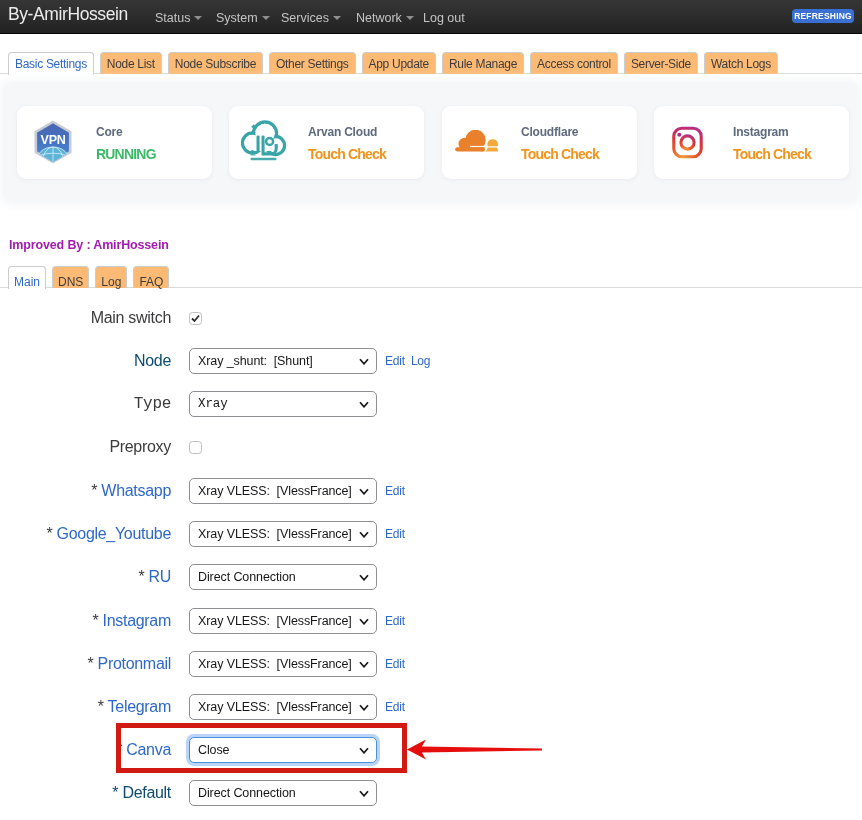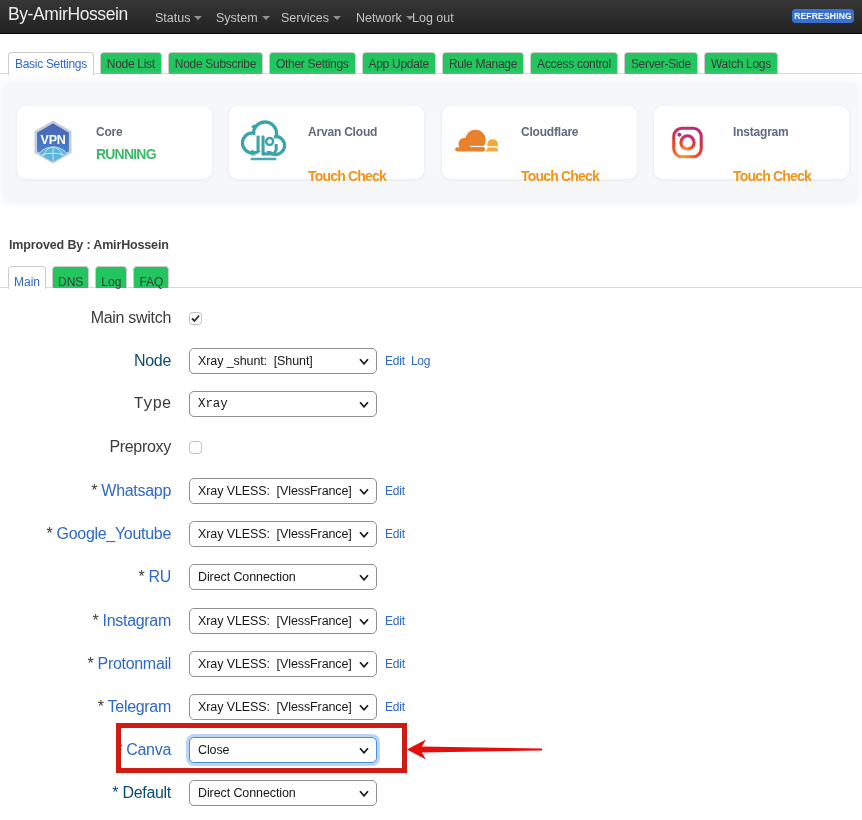--- a/index.html
+++ b/index.html
@@ -10,34 +10,34 @@
   background:linear-gradient(#363636,#222); border-bottom:1px solid #050505; }
 .brand { position:absolute; left:8px; top:4px; font-size:17.5px; color:#ececec; letter-spacing:-0.4px; }
 .nav-item { position:absolute; top:10.5px; font-size:12.5px; color:#c4c4c4; }
 .caret { display:inline-block; width:0; height:0; border-left:4px solid transparent; border-right:4px solid transparent; border-top:4px solid #8f8f8f; margin-left:4px; vertical-align:2px; }
 .badge { position:absolute; right:8px; top:9px; width:62px; height:14px; background:#3a70d2; border-radius:4px; color:#fff; font-size:8.5px; letter-spacing:0.2px; font-weight:bold; text-align:center; line-height:14px; letter-spacing:0.2px; }
 
 
 .tabrow { position:absolute; left:0; width:862px; border-bottom:1px solid #d9d9d9; }
 .tabrow1 { top:52px; height:22px; }
 .tabrow2 { top:266px; height:22px; } .tabrow2 .tab { padding:4px 5px; letter-spacing:0; }
-.tab { position:relative; display:inline-block; height:22px; line-height:22px; padding:0 6px; font-size:12px; letter-spacing:-0.3px; color:#3c3c3c; background:#22c55e; border:1px solid #ccc; border-bottom:none; border-radius:4px 4px 0 0; margin-left:6px; top:0px; }
+.tab { position:relative; display:inline-block; height:22px; line-height:22px; padding:0 6px; font-size:12px; letter-spacing:-0.3px; color:#3c3c3c; background:#fdba74; border:1px solid #ccc; border-bottom:none; border-radius:4px 4px 0 0; margin-left:6px; top:0px; }
 .tab.first { margin-left:8px; }
 .tab.active { background:#fff; color:#2e68c8; height:23px; }
 
 
 .panel { position:absolute; left:3px; top:82px; width:856px; height:121px; background:#f6f7f9; border-radius:10px; box-shadow:0 0 8px 3px #f6f7f9; }
 .card { position:absolute; top:106px; width:195px; height:73px; background:#fff; border-radius:9px; box-shadow:0 1px 4px rgba(80,90,120,0.09); }
 .card .icon { position:absolute; left:16px; top:14px; width:44px; height:44px; display:flex; align-items:center; justify-content:center; }
 .ct1 { position:absolute; left:79px; top:19.5px; font-size:12px; letter-spacing:-0.2px; font-weight:bold; color:#5e6a7e; line-height:12px; }
 .ct2 { position:absolute; left:79px; top:41px; font-size:14px; letter-spacing:-0.8px; font-weight:bold; line-height:15px; }
-.green { color:#3cba68; } .orange { color:#f0941c;margin-top:22px; }
-
-
-.improved { position:absolute; left:9px; top:238px; font-size:12.5px; letter-spacing:-0.15px; font-weight:bold; color:#404040; }
+.green { color:#3cba68; } .orange { color:#f0941c; }
+
+
+.improved { position:absolute; left:9px; top:238px; font-size:12.5px; letter-spacing:-0.15px; font-weight:bold; color:#a21caf; }
 
 
 .row { position:absolute; left:0; width:862px; height:26px; }
 .lbl { position:absolute; left:0; top:0; width:171px; text-align:right; font-size:16px; letter-spacing:-0.3px; color:#3b3b3d; line-height:26px; }
 .lbl .star { color:#3b3b3d; }
 .red { color:#0c4a6e; }
 .blue { color:#2e68c8; }
 .ctrl { position:absolute; left:189px; top:0; }
 .sel { position:relative; width:188px; height:26px; background:#fff; border:1px solid #8e8e93; border-radius:5px; font-size:12.5px; letter-spacing:-0.1px; white-space:nowrap; overflow:hidden; color:#161617; line-height:24px; padding-left:8px; }
 .sel svg.chev { position:absolute; right:7px; top:9px; }
@@ -51,21 +51,21 @@
 .canva-sel { border:1px solid #4a90d9; box-shadow:0 0 0 3px rgba(100,160,240,0.45); }
 </style>
 </head>
 <body>
 <div class="navbar">
   <div class="brand">By-AmirHossein</div>
   <div class="nav-item" style="left:155px;">Status<span class="caret"></span></div>
   <div class="nav-item" style="left:216px;">System<span class="caret"></span></div>
   <div class="nav-item" style="left:281px;">Services<span class="caret"></span></div>
   <div class="nav-item" style="left:356px;">Network<span class="caret"></span></div>
-  <div class="nav-item" style="left:412px;">Log out</div>
+  <div class="nav-item" style="left:423px;">Log out</div>
   <div class="badge">REFRESHING</div>
 </div>
 
 <div class="tabrow tabrow1">
   <span class="tab first active">Basic Settings</span><span class="tab">Node List</span><span class="tab">Node Subscribe</span><span class="tab">Other Settings</span><span class="tab">App Update</span><span class="tab">Rule Manage</span><span class="tab">Access control</span><span class="tab">Server-Side</span><span class="tab">Watch Logs</span>
 </div>
 
 <div class="panel"></div>
 
 <div class="card" style="left:17px;">

